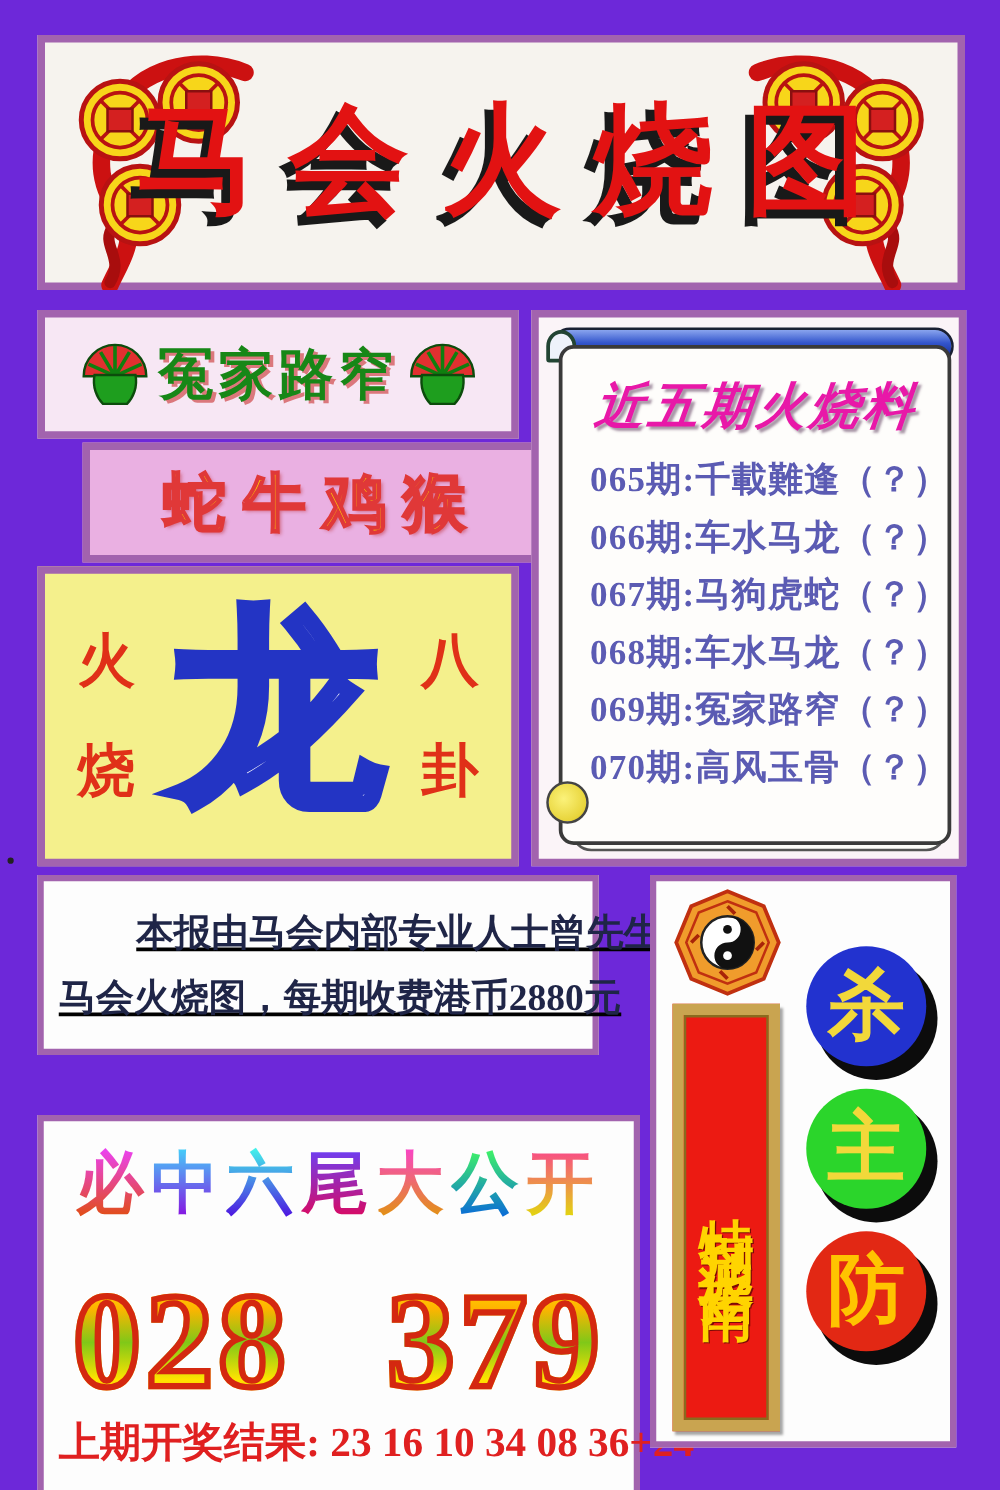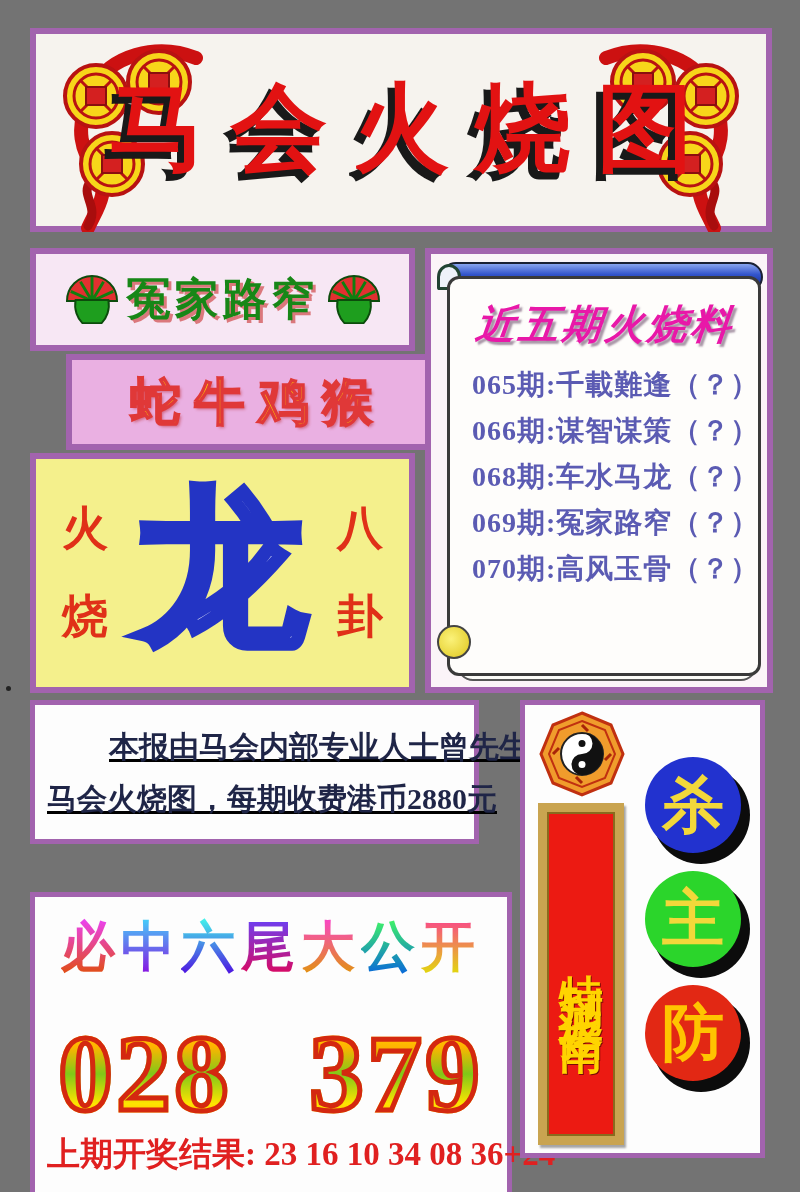--- a/index.html
+++ b/index.html
@@ -1,18 +1,18 @@
 <!DOCTYPE html>
 <html><head>
 <meta charset="utf-8">
 <style>
   html,body{margin:0;padding:0;}
   body{width:800px;height:1192px;position:relative;overflow:hidden;
        font-family:"Liberation Sans","DejaVu Sans",sans-serif;}
-  .page{position:absolute;inset:0;background:#737373;}
+  .page{position:absolute;inset:0;background:#6d28d9;}
   .box{position:absolute;border:6px solid #a263ae;box-sizing:border-box;}
 
   
   .header-box{left:30px;top:28px;width:742px;height:204px;background:#f6f3ee;}
   .page-title{position:absolute;inset:0;display:flex;align-items:center;justify-content:center;
       font:bold 96px "Liberation Serif","DejaVu Serif",serif;letter-spacing:26px;
       color:#e21212;text-shadow:-7px 7px 0 #191919;padding-left:26px;}
   .corner{position:absolute;top:0;width:168px;height:198px;}
   .corner.left{left:2px;}
   .corner.right{right:2px;transform:scaleX(-1);}
@@ -195,21 +195,22 @@
     </div>
   </div>
 
   <div class="box scroll-box">
     <div class="scroll-roller"></div>
     <div class="scroll-curl-top"></div>
     <div class="scroll-bottom-roller"></div>
     <div class="scroll-paper">
       <div class="scroll-title">近五期火烧料</div>
       <div class="scroll-entry">065期:千載難逢（？）</div>
-      <div class="scroll-entry">066期:谋智谋策（？）</div>
+      <div class="scroll-entry">066期:车水马龙（？）</div>
+      <div class="scroll-entry">067期:马狗虎蛇（？）</div>
       <div class="scroll-entry">068期:车水马龙（？）</div>
       <div class="scroll-entry">069期:冤家路窄（？）</div>
       <div class="scroll-entry">070期:高风玉骨（？）</div>
     </div>
     <div class="scroll-curl-bottom"></div>
   </div>
 
   <div class="box notice-box">
     <div class="notice-line indent">本报由马会内部专业人士曾先生</div>
     <div class="notice-line">马会火烧图，每期收费港币2880元</div>

